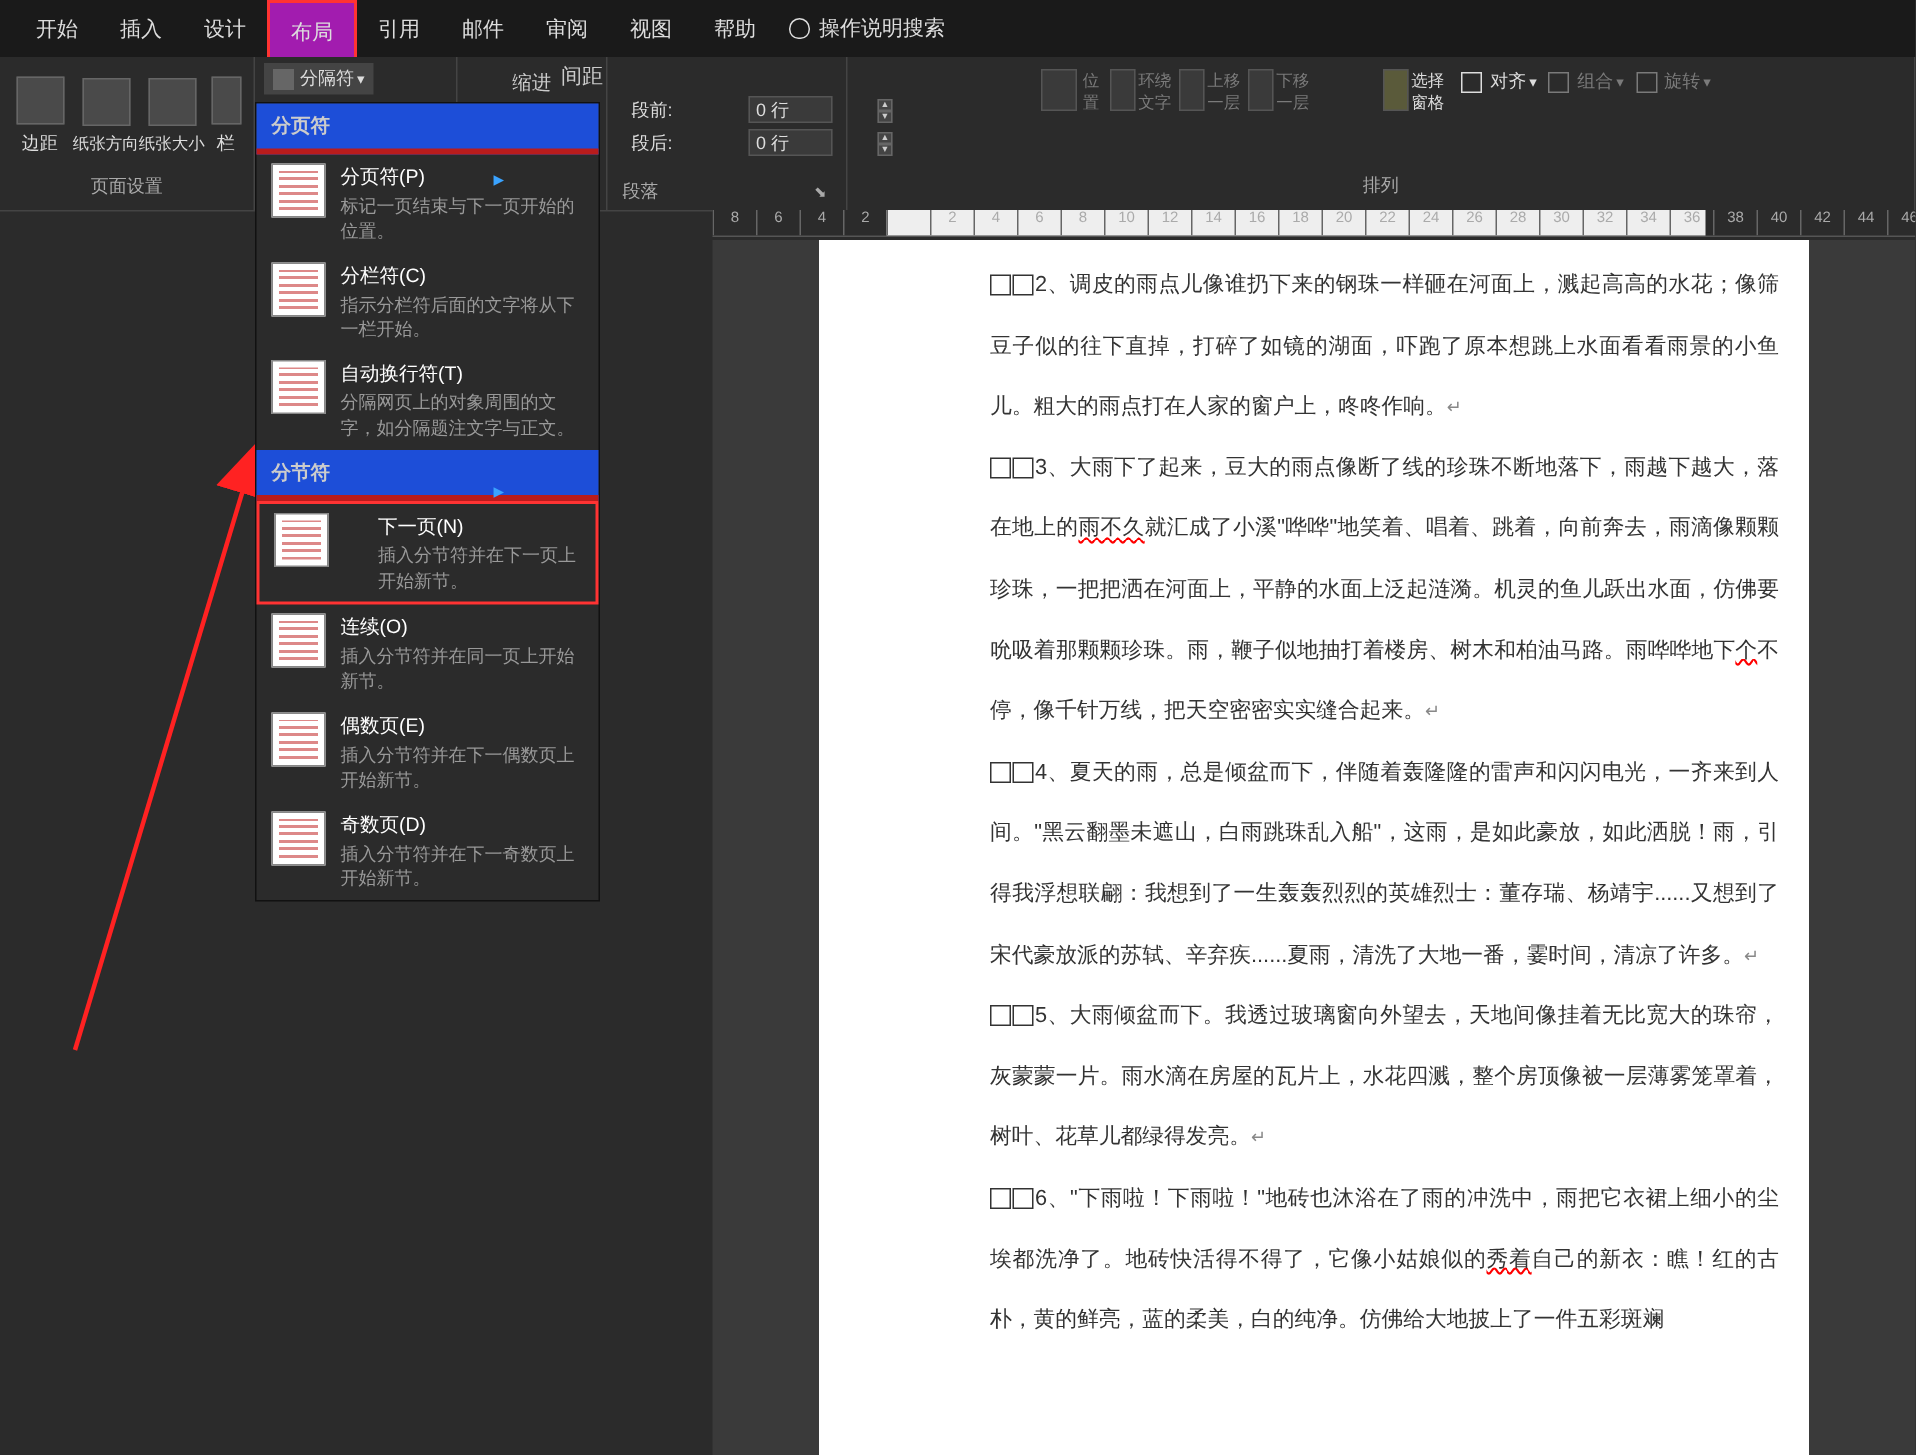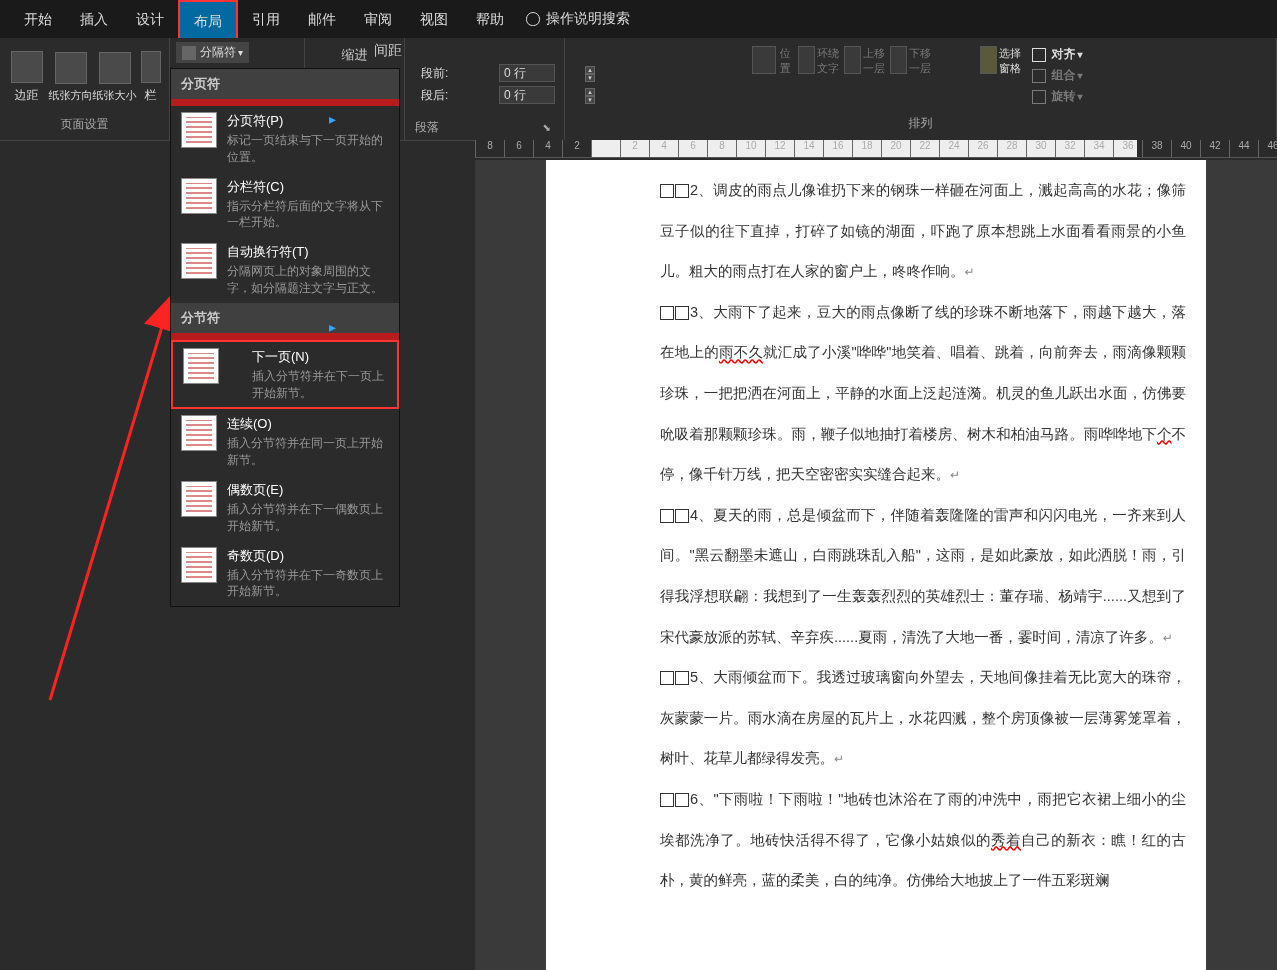--- a/index.html
+++ b/index.html
@@ -1,21 +1,21 @@
 <!DOCTYPE html>
 <html><head>
 <meta charset="utf-8">
 <style>
 * { box-sizing: border-box; margin: 0; padding: 0; }
 body { font-family: "Microsoft YaHei", sans-serif; background: #2b2b2b; color: #ccc; width: 1277px; height: 970px; overflow: hidden; position: relative; }
 
 
 .tabs { display: flex; align-items: center; background: #1a1a1a; height: 38px; padding: 0 10px; font-size: 14px; }
 .tab { padding: 0 14px; height: 38px; line-height: 38px; cursor: pointer; color: #ddd; }
-.tab.active { background: #0369a1; border: 2px solid #ff3333; border-bottom: none; }
+.tab.active { background: #a21caf; border: 2px solid #ff3333; border-bottom: none; }
 .tell-me { display: flex; align-items: center; margin-left: 8px; color: #ddd; }
 .bulb { width: 14px; height: 14px; border: 1.5px solid #ddd; border-radius: 50% 50% 45% 45%; margin-right: 6px; position: relative; }
 
 
 .ribbon { background: #2b2b2b; height: 103px; display: flex; border-bottom: 1px solid #444; }
 .group { display: flex; flex-direction: column; align-items: center; padding: 4px 6px; border-right: 1px solid #444; }
 .group-content { display: flex; flex: 1; align-items: flex-start; }
 .group-label { font-size: 12px; color: #aaa; padding: 4px 0; text-align: center; width: 100%; }
 .big-btn { display: flex; flex-direction: column; align-items: center; justify-content: center; width: 44px; height: 70px; font-size: 12px; color: #ddd; cursor: pointer; text-align: center; }
 .big-btn .icon-box { width: 32px; height: 32px; background: #4a4a4a; border: 1px solid #666; margin-bottom: 4px; }
@@ -27,28 +27,28 @@
 .para-label { width: 48px; color: #ddd; }
 .para-input { width: 56px; height: 18px; background: #3a3a3a; border: 1px solid #555; color: #ddd; font-size: 12px; padding: 0 4px; }
 .spinner { width: 10px; display: flex; flex-direction: column; }
 .spinner div { width: 10px; height: 8px; background: #444; border: 1px solid #666; font-size: 7px; text-align: center; line-height: 6px; cursor: pointer; }
 
 .arrange-btn { display: flex; flex-direction: row; align-items: center; width: 46px; font-size: 11px; color: #7a7a7a; text-align: center; padding: 4px 2px; }
 .arrange-btn .aicon { width: 28px; height: 28px; background: #3a3a3a; border: 1px solid #555; margin-bottom: 2px; }
 .arrange-btn.active { color: #ddd; margin-left: 44px; }
 .arrange-btn.active .aicon { background: #4a4a4a; }
 
-.align-col { display: flex; flex-direction: column; font-size: 12px; padding: 2px 4px; font-weight: bold; }
+.align-col { display: flex; flex-direction: row; font-size: 12px; padding: 2px 4px; }
 .align-item { display: flex; align-items: center; padding: 2px 4px; color: #ddd; }
 .align-item.disabled { color: #7a7a7a; }
 .align-icon { width: 14px; height: 14px; border: 1px solid currentColor; margin-right: 5px; }
 
 
 .dropdown-menu { position: absolute; left: 170px; top: 68px; width: 230px; background: #2b2b2b; border: 1px solid #111; z-index: 10; font-size: 13px; }
-.menu-header { padding: 6px 10px; background: #404040; font-weight: bold; border-bottom: 7px solid #b91c1c; }
+.menu-header { padding: 6px 10px; background: #1d4ed8; font-weight: bold; border-bottom: 4px solid #b91c1c; }
 .menu-item { display: flex; padding: 6px 10px; cursor: pointer; }
 .menu-item.highlighted { border: 2px solid #ff3333; gap: 23px; }
 .menu-icon { width: 36px; height: 36px; background: #fff; border: 1px solid #888; margin-right: 10px; flex-shrink: 0; position: relative; }
 .menu-icon::after { content: ""; position: absolute; left: 4px; top: 4px; right: 4px; bottom: 4px; background: repeating-linear-gradient(0deg, #d88 0 2px, #fff 2px 5px); }
 .menu-text { flex: 1; }
 .menu-title { color: #fff; margin-bottom: 2px; }
 .menu-desc { color: #999; font-size: 12px; line-height: 1.4; }
 .arrow-marker { position: absolute; left: 158px; color: #3aa3ff; font-size: 14px; }
 
 

